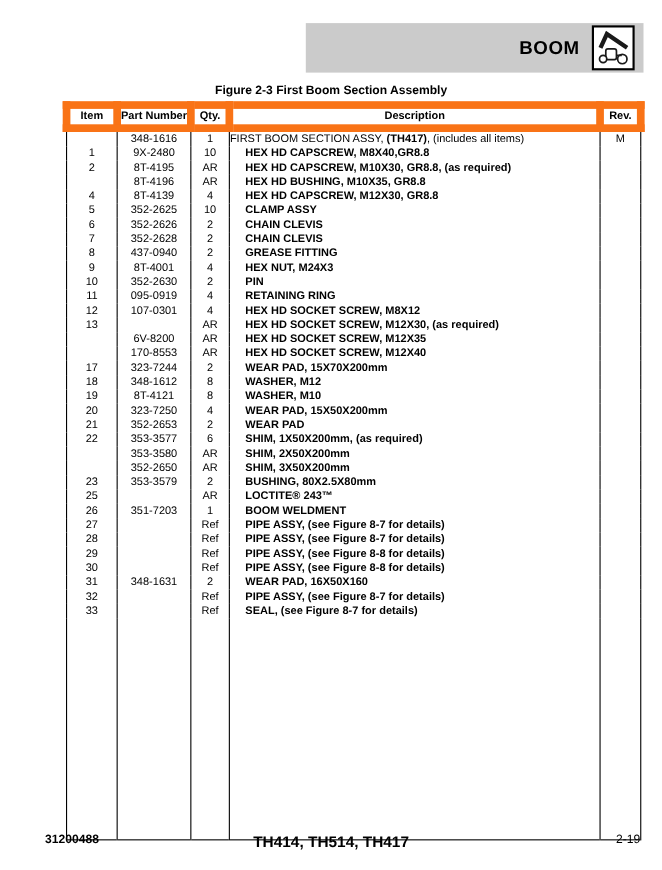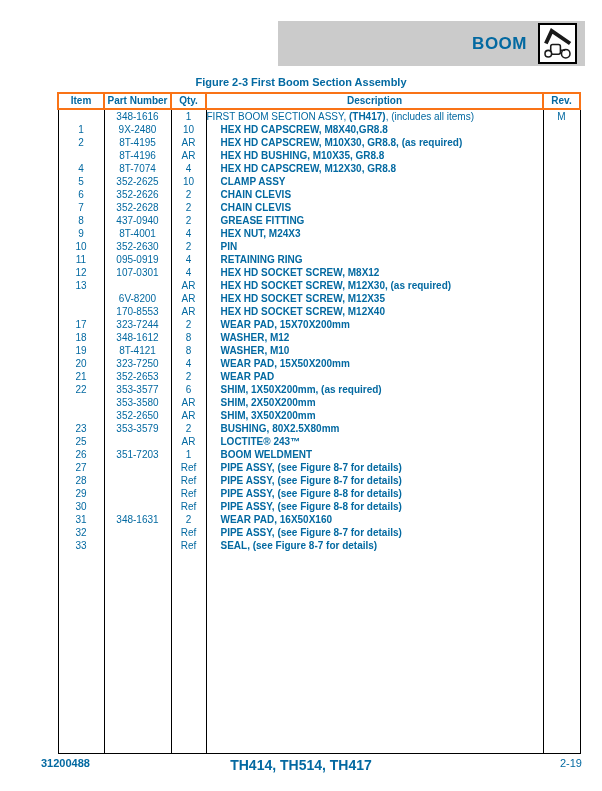--- a/index.html
+++ b/index.html
@@ -3,21 +3,21 @@
 <meta charset="utf-8">
 <style>
   * { margin:0; padding:0; box-sizing:border-box; }
   html,body { background:#9e9e9e; }
   .page {
     position:relative;
     width:602px; height:791px;
     margin:0 auto;
     background:#ffffff;
     font-family:"Liberation Sans", sans-serif;
-    color:#0369a1;
+    color:#000000;
     overflow:hidden;
   }
 
   
   .section-tab {
     position:absolute; left:278px; top:21px;
     width:307px; height:45px;
     display:flex; align-items:center; justify-content:flex-end;
     padding-right:8px; gap:11px;
   }
@@ -44,21 +44,21 @@
     border:1px solid #000;
     font-size:10px;
   }
   table.parts col.w-item { width:46px; }
   table.parts col.w-part { width:67px; }
   table.parts col.w-qty  { width:35px; }
   table.parts col.w-desc { width:337px; }
   table.parts col.w-rev  { width:37px; }
 
   table.parts th {
-    border:2px solid #f97316;
+    border:7px solid #f97316;
     font-weight:bold; text-align:center;
     height:15px; line-height:14px; font-size:10px;
     padding:0;
   }
   table.parts td {
     border-left:1px solid #000; border-right:1px solid #000;
     height:13px; line-height:13px;
     padding:0; overflow:hidden; white-space:nowrap;
     vertical-align:middle;
   }
@@ -133,21 +133,21 @@
         </tr>
         <tr>
           <td class="c-item"></td>
           <td class="c-part">8T-4196</td>
           <td class="c-qty">AR</td>
           <td class="c-desc ind">HEX HD BUSHING, M10X35, GR8.8</td>
           <td class="c-rev"></td>
         </tr>
         <tr>
           <td class="c-item">4</td>
-          <td class="c-part">8T-7074</td>
+          <td class="c-part">8T-4139</td>
           <td class="c-qty">4</td>
           <td class="c-desc ind">HEX HD CAPSCREW, M12X30, GR8.8</td>
           <td class="c-rev"></td>
         </tr>
         <tr>
           <td class="c-item">5</td>
           <td class="c-part">352-2625</td>
           <td class="c-qty">10</td>
           <td class="c-desc ind">CLAMP ASSY</td>
           <td class="c-rev"></td>

